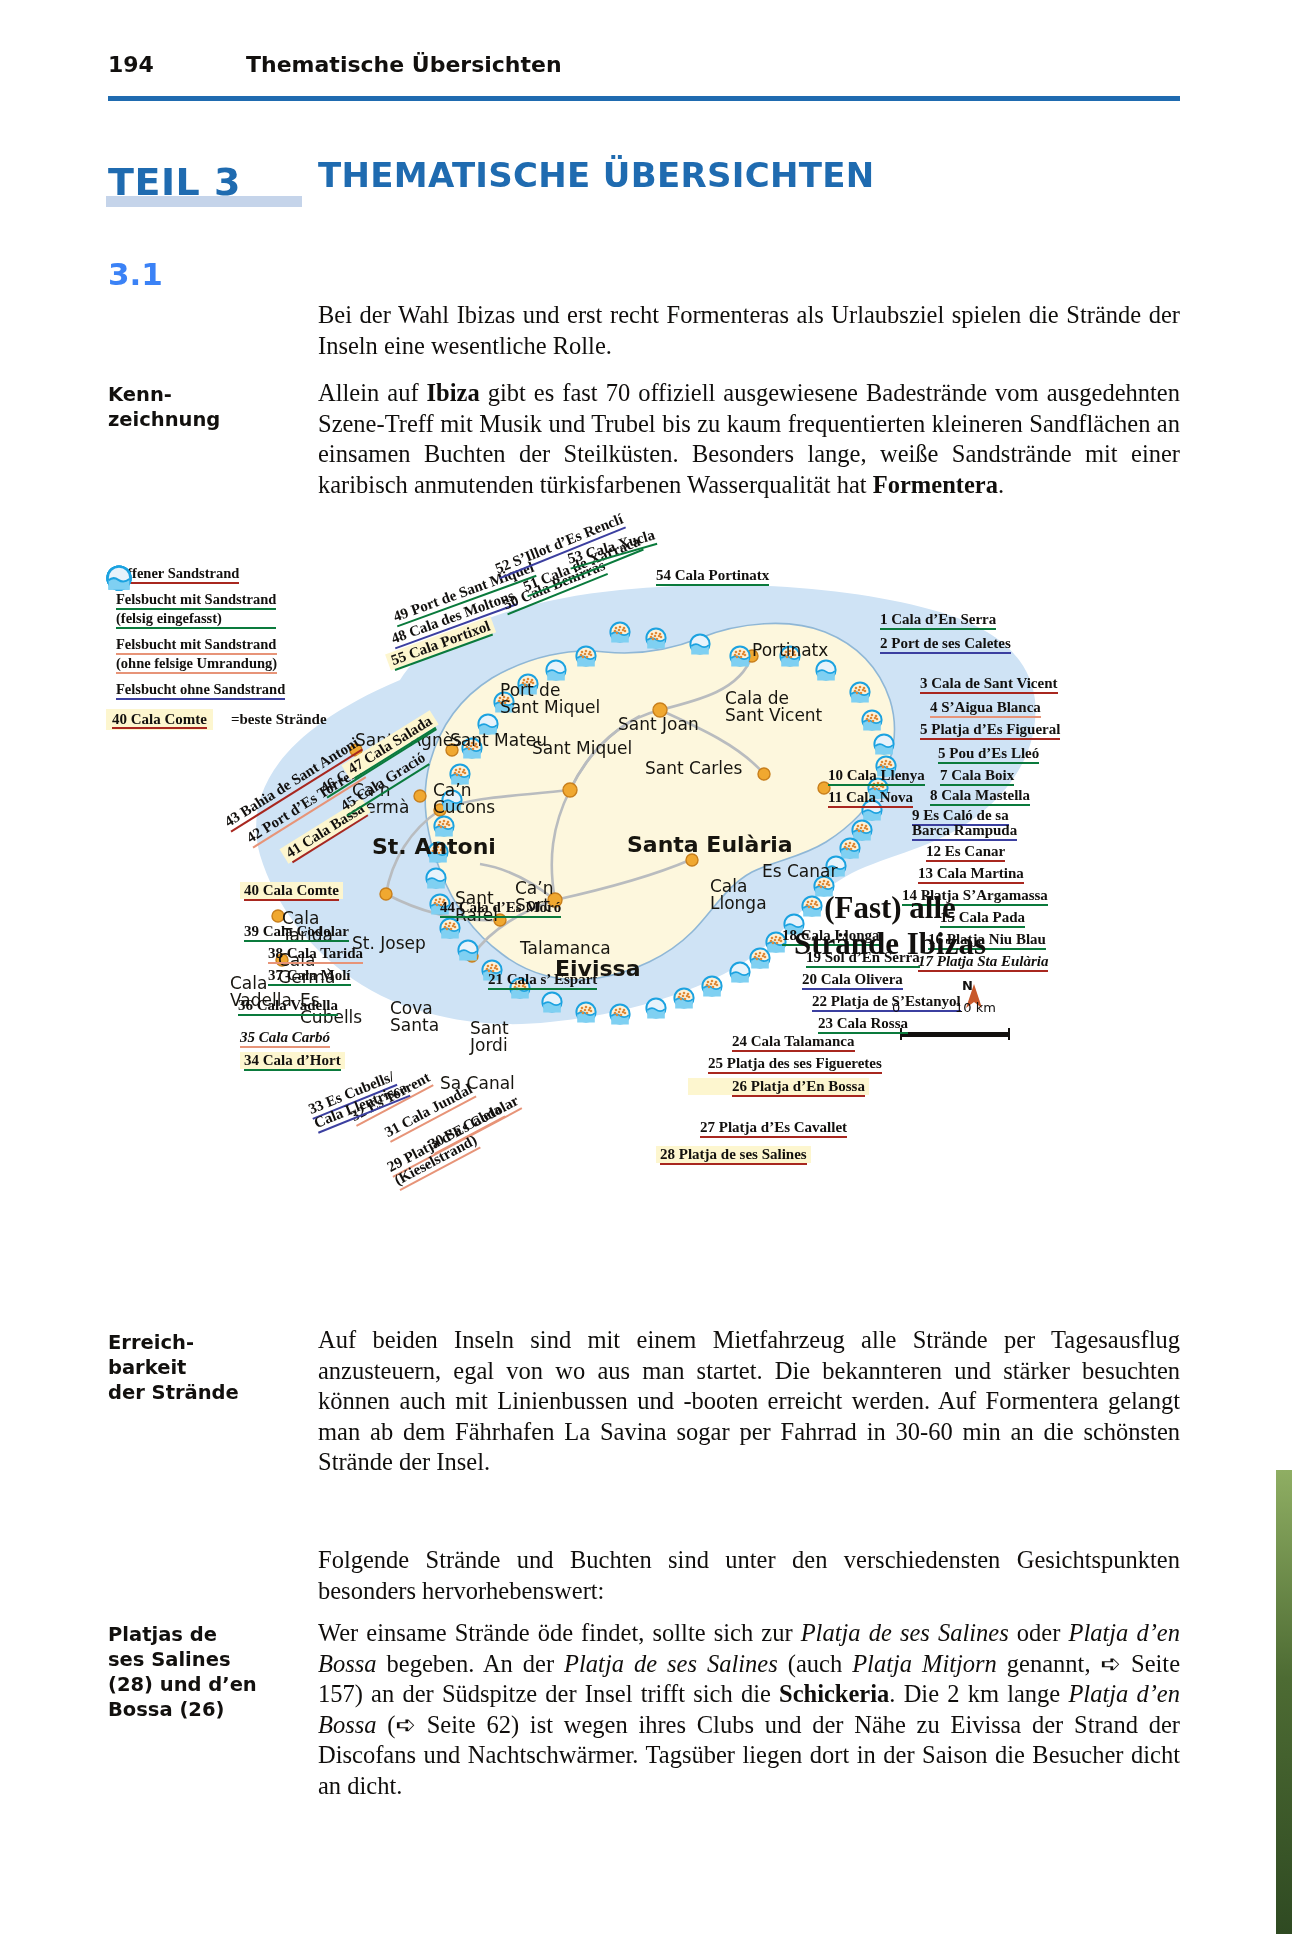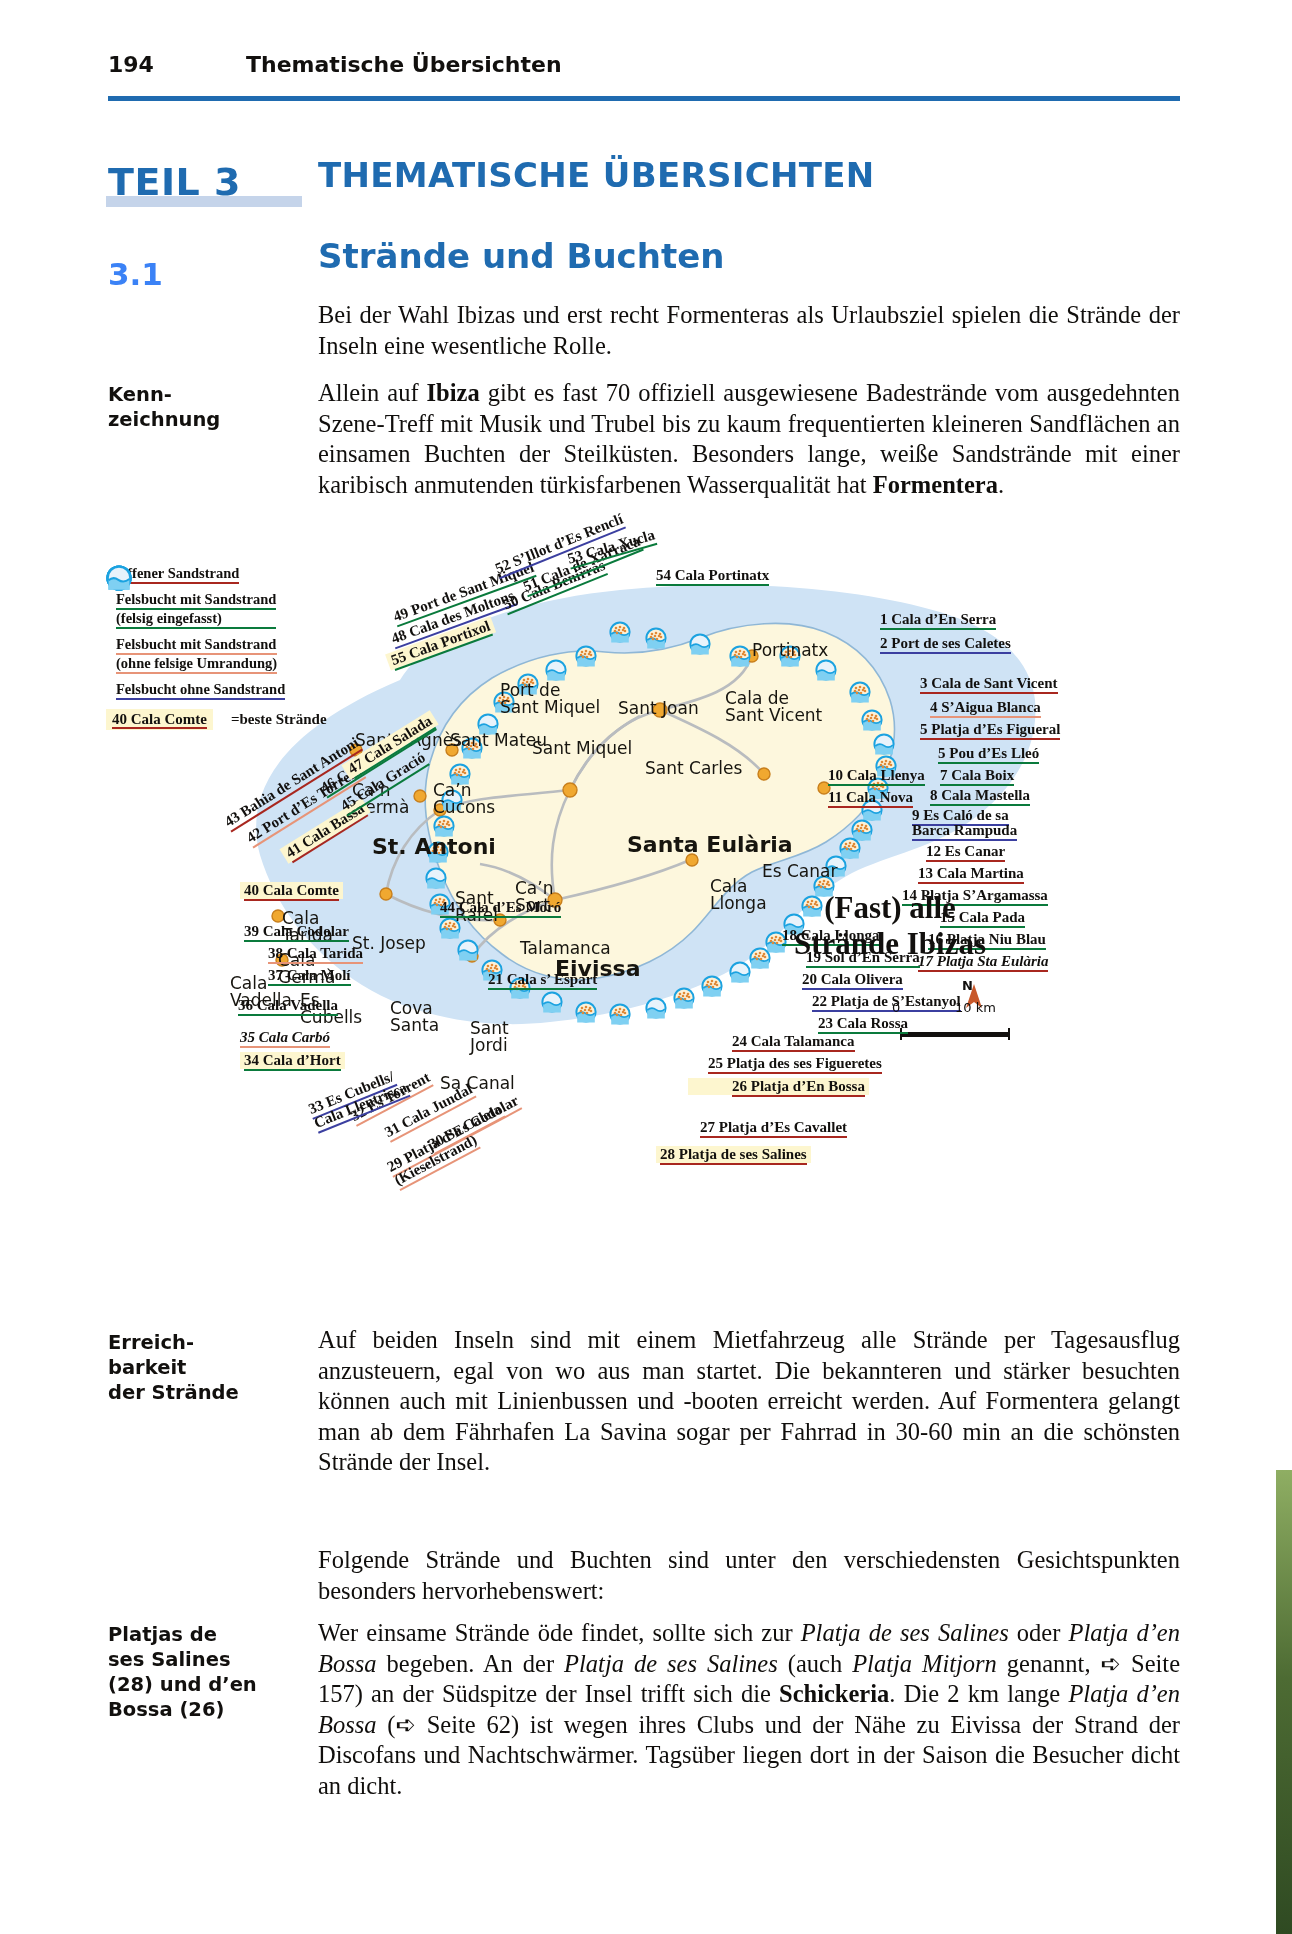--- a/index.html
+++ b/index.html
@@ -92,21 +92,20 @@
 
   <div class="runhead">
     <span class="pg">194</span><span>Thematische Übersichten</span>
   </div>
   <div class="rule"></div>
 
   <div class="teil-underline"></div>
   <div class="teil">TEIL 3</div>
   <div class="teil-title">THEMATISCHE ÜBERSICHTEN</div>
   <div class="secnum">3.1</div>
-  <div class="sectitle">Strände und Buchten</div>
 
   <div class="para" style="top:300px;">Bei der Wahl Ibizas und erst recht Formenteras als Urlaubsziel spielen die Strände der Inseln eine wesentliche Rolle.</div>
   <div class="margin-note" style="left:108px; top:382px;">
       <div>Kenn-</div>
       <div>zeichnung</div>
     </div>
   <div class="para" style="top:378px;">Allein auf <b>Ibiza</b> gibt es fast 70 offiziell ausgewiesene Badestrände vom ausgedehnten Szene-Treff mit Musik und Trubel bis zu kaum frequentierten kleineren Sandflächen an einsamen Buchten der Steilküsten. Besonders lange, weiße Sandstrände mit einer karibisch anmutenden türkisfarbenen Wasserqualität hat <b>Formentera</b>.</div>
 
   <div class="map">
 
@@ -742,21 +741,21 @@
       <div class="best-row">
         <div class="best-chip"><span>40 Cala Comte</span></div>
         <div class="best-eq">=beste Strände</div>
       </div>
     </div>
 
     <div id="map-places">
         <div class="place mid" style="left: 652px; top: 82px;">
           <div>Portinatx</div>
         </div>
-        <div class="place mid" style="left: 518px; top: 140px;">
+        <div class="place mid" style="left: 518px; top: 156px;">
           <div>Sant Joan</div>
         </div>
         <div class="place mid" style="left: 625px; top: 130px;">
           <div>Cala de</div>
           <div>Sant Vicent</div>
         </div>
         <div class="place mid" style="left: 400px; top: 122px;">
           <div>Port de</div>
           <div>Sant Miquel</div>
         </div>

